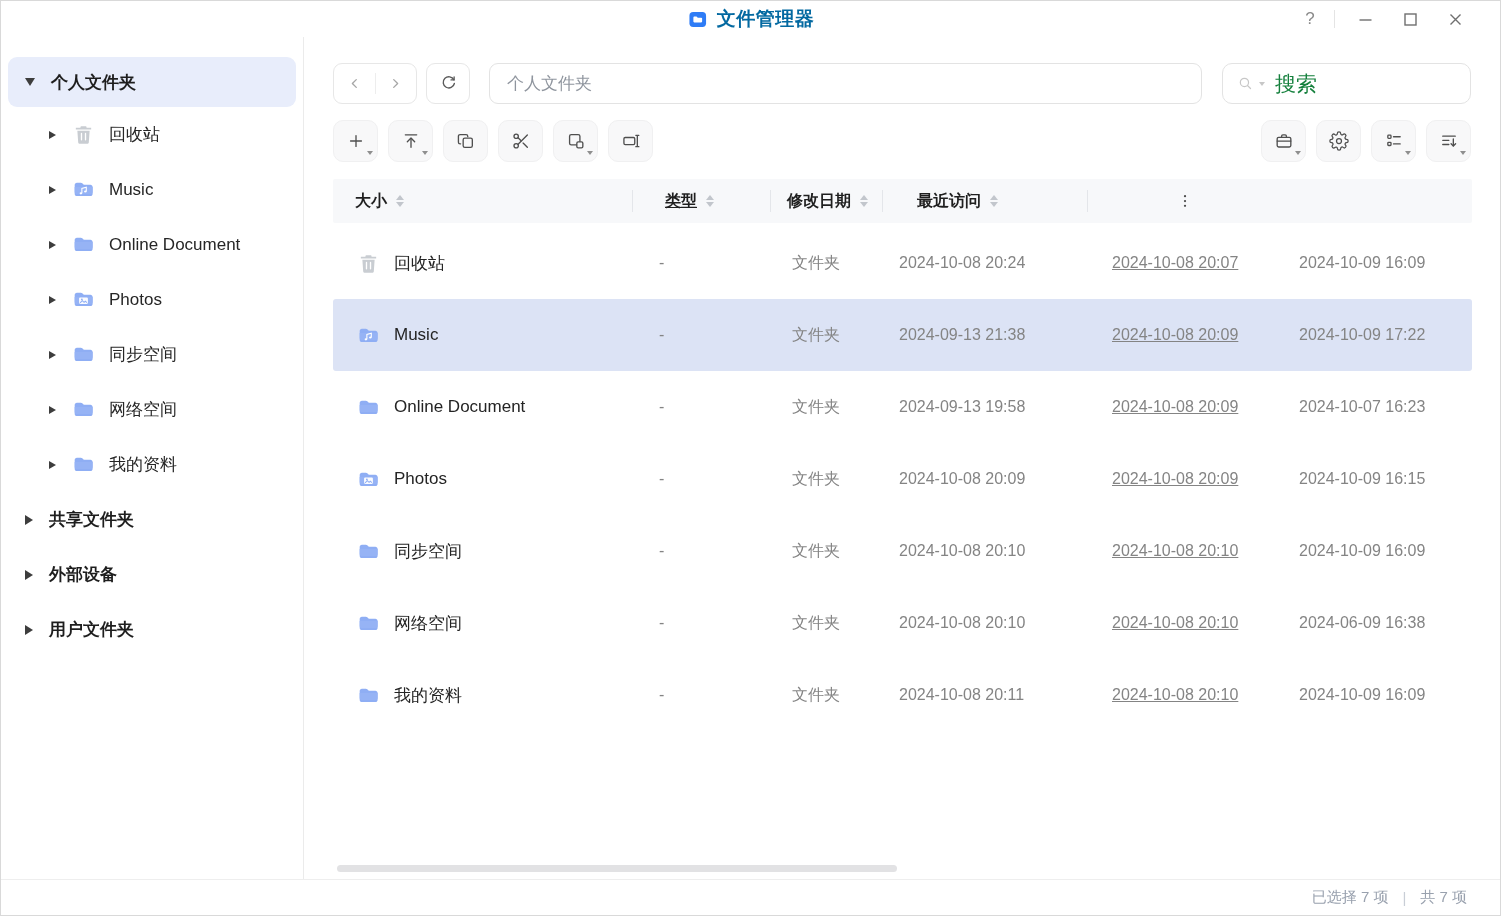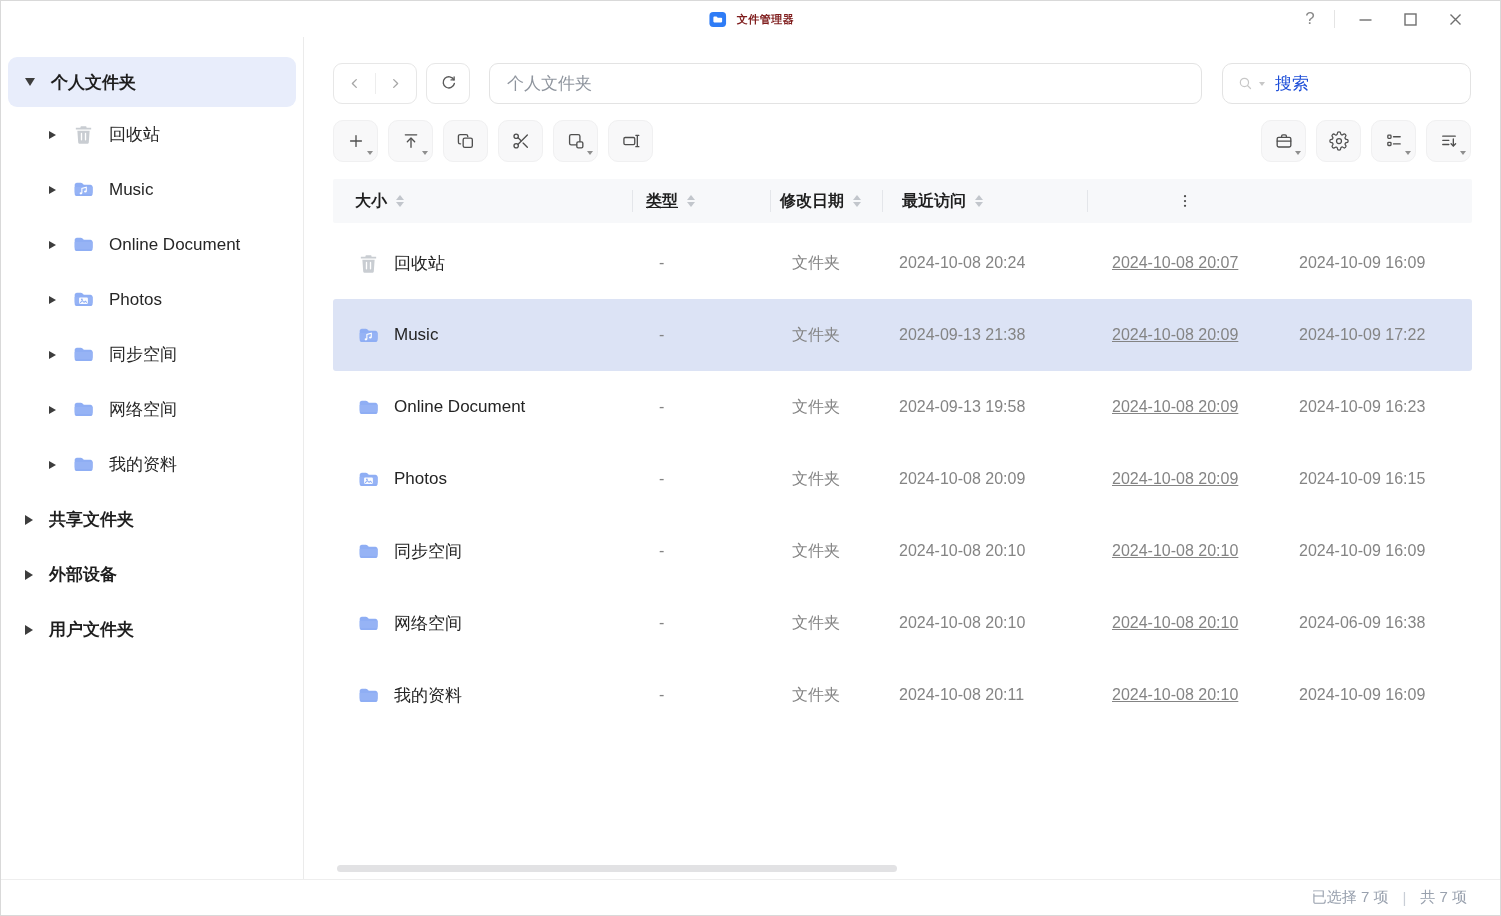--- a/index.html
+++ b/index.html
@@ -7,21 +7,21 @@
   body { font-family:"Liberation Sans","DejaVu Sans",sans-serif; color:#262626; }
   #window {
     position:relative; width:1501px; height:916px; background:#fff;
     border:1px solid #d9d9d9; overflow:hidden;
   }
 
   
   .titlebar { position:absolute; top:0; left:0; right:0; height:36px; background:#fff; }
   .title-center { position:absolute; left:50%; top:0; transform:translateX(-50%); height:36px; display:flex; align-items:center; gap:9px; }
   .app-icon svg { width:21px; height:21px; display:block; }
-  .app-title { font-size:11px; font-weight:700; color:#7f1d1d; letter-spacing:.5px; }
+  .app-title { font-size:19px; font-weight:700; color:#0369a1; letter-spacing:.5px; }
   .win-controls { position:absolute; right:0; top:0; height:36px; display:flex; align-items:center; padding-right:22px; gap:0; }
   .win-btn { width:45px; height:36px; display:flex; align-items:center; justify-content:center; color:#777; cursor:default; }
   .win-btn svg { width:15px; height:15px; display:block; }
   .help-btn { font-size:17px; color:#8a8a8a; width:40px; }
   .win-divider { width:1px; height:18px; background:#e4e4e4; margin:0 8px 0 4px; }
 
   
   .sidebar { position:absolute; top:36px; left:0; width:303px; bottom:36px; border-right:1px solid #ebebeb; padding-top:20px; overflow:hidden; background:#fff; }
   .side-root { margin:0 7px; height:50px; border-radius:9px; display:flex; align-items:center; padding-left:17px; gap:16px; cursor:default; }
   .side-root.selected { background:#e8edfb; }
@@ -43,38 +43,38 @@
   .nav-group { position:absolute; left:28px; width:84px; height:41px; border:1px solid #e7e7e7; border-radius:9px; display:flex; background:#fff; }
   .nav-half { flex:1; display:flex; align-items:center; justify-content:center; color:#a6a6a6; cursor:default; }
   .nav-half svg { width:17px; height:17px; }
   .nav-sep { width:1px; background:#ededed; margin:9px 0; }
   .icon-btn41 { position:absolute; height:41px; width:44px; border:1px solid #e7e7e7; border-radius:9px; background:#fff; display:flex; align-items:center; justify-content:center; color:#5a5a5a; cursor:default; }
   .icon-btn41 svg { width:19px; height:19px; }
   .path-input { position:absolute; left:184px; width:713px; height:41px; border:1px solid #e3e3e3; border-radius:9px; background:#fff; display:flex; align-items:center; padding-left:17px; font-size:17px; color:#8f959e; }
   .search-box { position:absolute; left:917px; width:249px; height:41px; border:1px solid #e3e3e3; border-radius:10px; background:#fff; display:flex; align-items:center; padding-left:14px; gap:4px; }
   .search-box svg { width:17px; height:17px; color:#c7c7c7; }
   .mini-caret { width:0; height:0; border-left:3.5px solid transparent; border-right:3.5px solid transparent; border-top:4.5px solid #c7c7c7; margin-left:1px; }
-  .search-ph { font-size:17px; color:#1d4ed8; margin-left:6px; }
+  .search-ph { font-size:21px; color:#15803d; margin-left:6px; }
 
   
   .toolbar2 { position:absolute; left:0; right:0; top:83px; height:42px; }
   .act-btn { position:relative; width:45px; height:42px; border:1px solid #f0f0f1; background:#f8f8f9; border-radius:10px; display:flex; align-items:center; justify-content:center; color:#4f4f4f; cursor:default; flex:0 0 auto; }
   .act-btn svg { width:20px; height:20px; }
   .btn-caret { position:absolute; right:4px; bottom:6px; width:0; height:0; border-left:3.5px solid transparent; border-right:3.5px solid transparent; border-top:4.5px solid #8f8f8f; }
   .acts-left { position:absolute; left:28px; top:0; display:flex; gap:10px; }
   .acts-right { position:absolute; right:29px; top:0; display:flex; gap:10px; }
 
   
   .table { position:absolute; left:28px; width:1139px; top:142px; bottom:0; }
   .row-grid { display:grid; grid-template-columns:299px 138px 112px 205px 195px 150px 40px; align-items:center; }
   .thead { height:44px; background:#f7f8fa; border-radius:2px; }
   .hcell { position:relative; height:100%; display:flex; align-items:center; font-size:16px; font-weight:700; color:#1f1f1f; }
   .hcell + .hcell::before { content:""; position:absolute; left:0; top:11px; bottom:11px; width:1px; background:#e4e6ea; }
-  .hc0 { padding-left:24px; } .hc1 { padding-left:22px;font-family:Liberation Mono, monospace; } .hc2 { padding-left:14px;text-decoration:underline; }
-  .hc3 { padding-left:10px;text-align:right; } .hc4 { padding-left:25px; } .hc5 { padding-left:20px; }
+  .hc0 { padding-left:24px; } .hc1 { padding-left:22px;font-family:Liberation Mono, monospace; } .hc2 { padding-left:33px;text-decoration:underline; }
+  .hc3 { padding-left:17px;text-align:right; } .hc4 { padding-left:25px; } .hc5 { padding-left:35px; }
   .hmenu { justify-content:center; color:#4d4d4d; }
   .hmenu svg { width:18px; height:18px; }
   .sort { display:inline-flex; flex-direction:column; gap:2.5px; margin-left:9px; }
   .sort i { display:block; width:0; height:0; }
   .sort .up   { border-left:4.5px solid transparent; border-right:4.5px solid transparent; border-bottom:5.5px solid #c2c6cc; }
   .sort .down { border-left:4.5px solid transparent; border-right:4.5px solid transparent; border-top:5.5px solid #c2c6cc; }
   .sort .up.active { border-bottom-color:#3b6fe8; }
 
   .tbody { position:absolute; top:48px; left:0; right:0; }
   .file-row { height:72px; border-radius:3px; }
@@ -451,21 +451,21 @@
                   <path d="M2.8 7.2c0-1.3 1-2.3 2.3-2.3h4.1c.6 0 1.2.25 1.6.7l.8.9c.3.3.75.5 1.2.5h6.4c1.3 0 2.3 1 2.3 2.3v7.3c0 1.3-1 2.3-2.3 2.3H5.1c-1.3 0-2.3-1-2.3-2.3V7.2z" fill="#8FAEF4"></path>
                   <path d="M2.8 9.4h18.7v5.1c0 1.3-1 2.3-2.3 2.3H5.1c-1.3 0-2.3-1-2.3-2.3V9.4z" fill="#96B3F5"></path>
                 </svg>
               </span>
               <span>Online Document</span>
             </div>
             <div class="cell c1">-</div>
             <div class="cell c2">文件夹</div>
             <div class="cell c3">2024-09-13 19:58</div>
             <div class="cell c4">2024-10-08 20:09</div>
-            <div class="cell c5">2024-10-09 16:23</div>
+            <div class="cell c5">2024-10-07 16:23</div>
             <div class="cell c6"></div>
           </div>
           <div class="file-row row-grid">
             <div class="cell c0">
               <span class="ficon">
                 <svg viewBox="0 0 24 24">
                   <path d="M2.8 7.2c0-1.3 1-2.3 2.3-2.3h4.1c.6 0 1.2.25 1.6.7l.8.9c.3.3.75.5 1.2.5h6.4c1.3 0 2.3 1 2.3 2.3v7.3c0 1.3-1 2.3-2.3 2.3H5.1c-1.3 0-2.3-1-2.3-2.3V7.2z" fill="#8FAEF4"></path>
                   <path d="M2.8 9.4h18.7v5.1c0 1.3-1 2.3-2.3 2.3H5.1c-1.3 0-2.3-1-2.3-2.3V9.4z" fill="#96B3F5"></path>
                   <rect x="7.4" y="9.8" width="9.2" height="6.8" rx="1.2" fill="#fff" opacity=".95"></rect>
                   <path d="M8.4 15.6l2.4-2.4 1.8 1.8 1.3-1.3 1.6 1.6" stroke="#8FAEF4" stroke-width="1.1" fill="none"></path>

